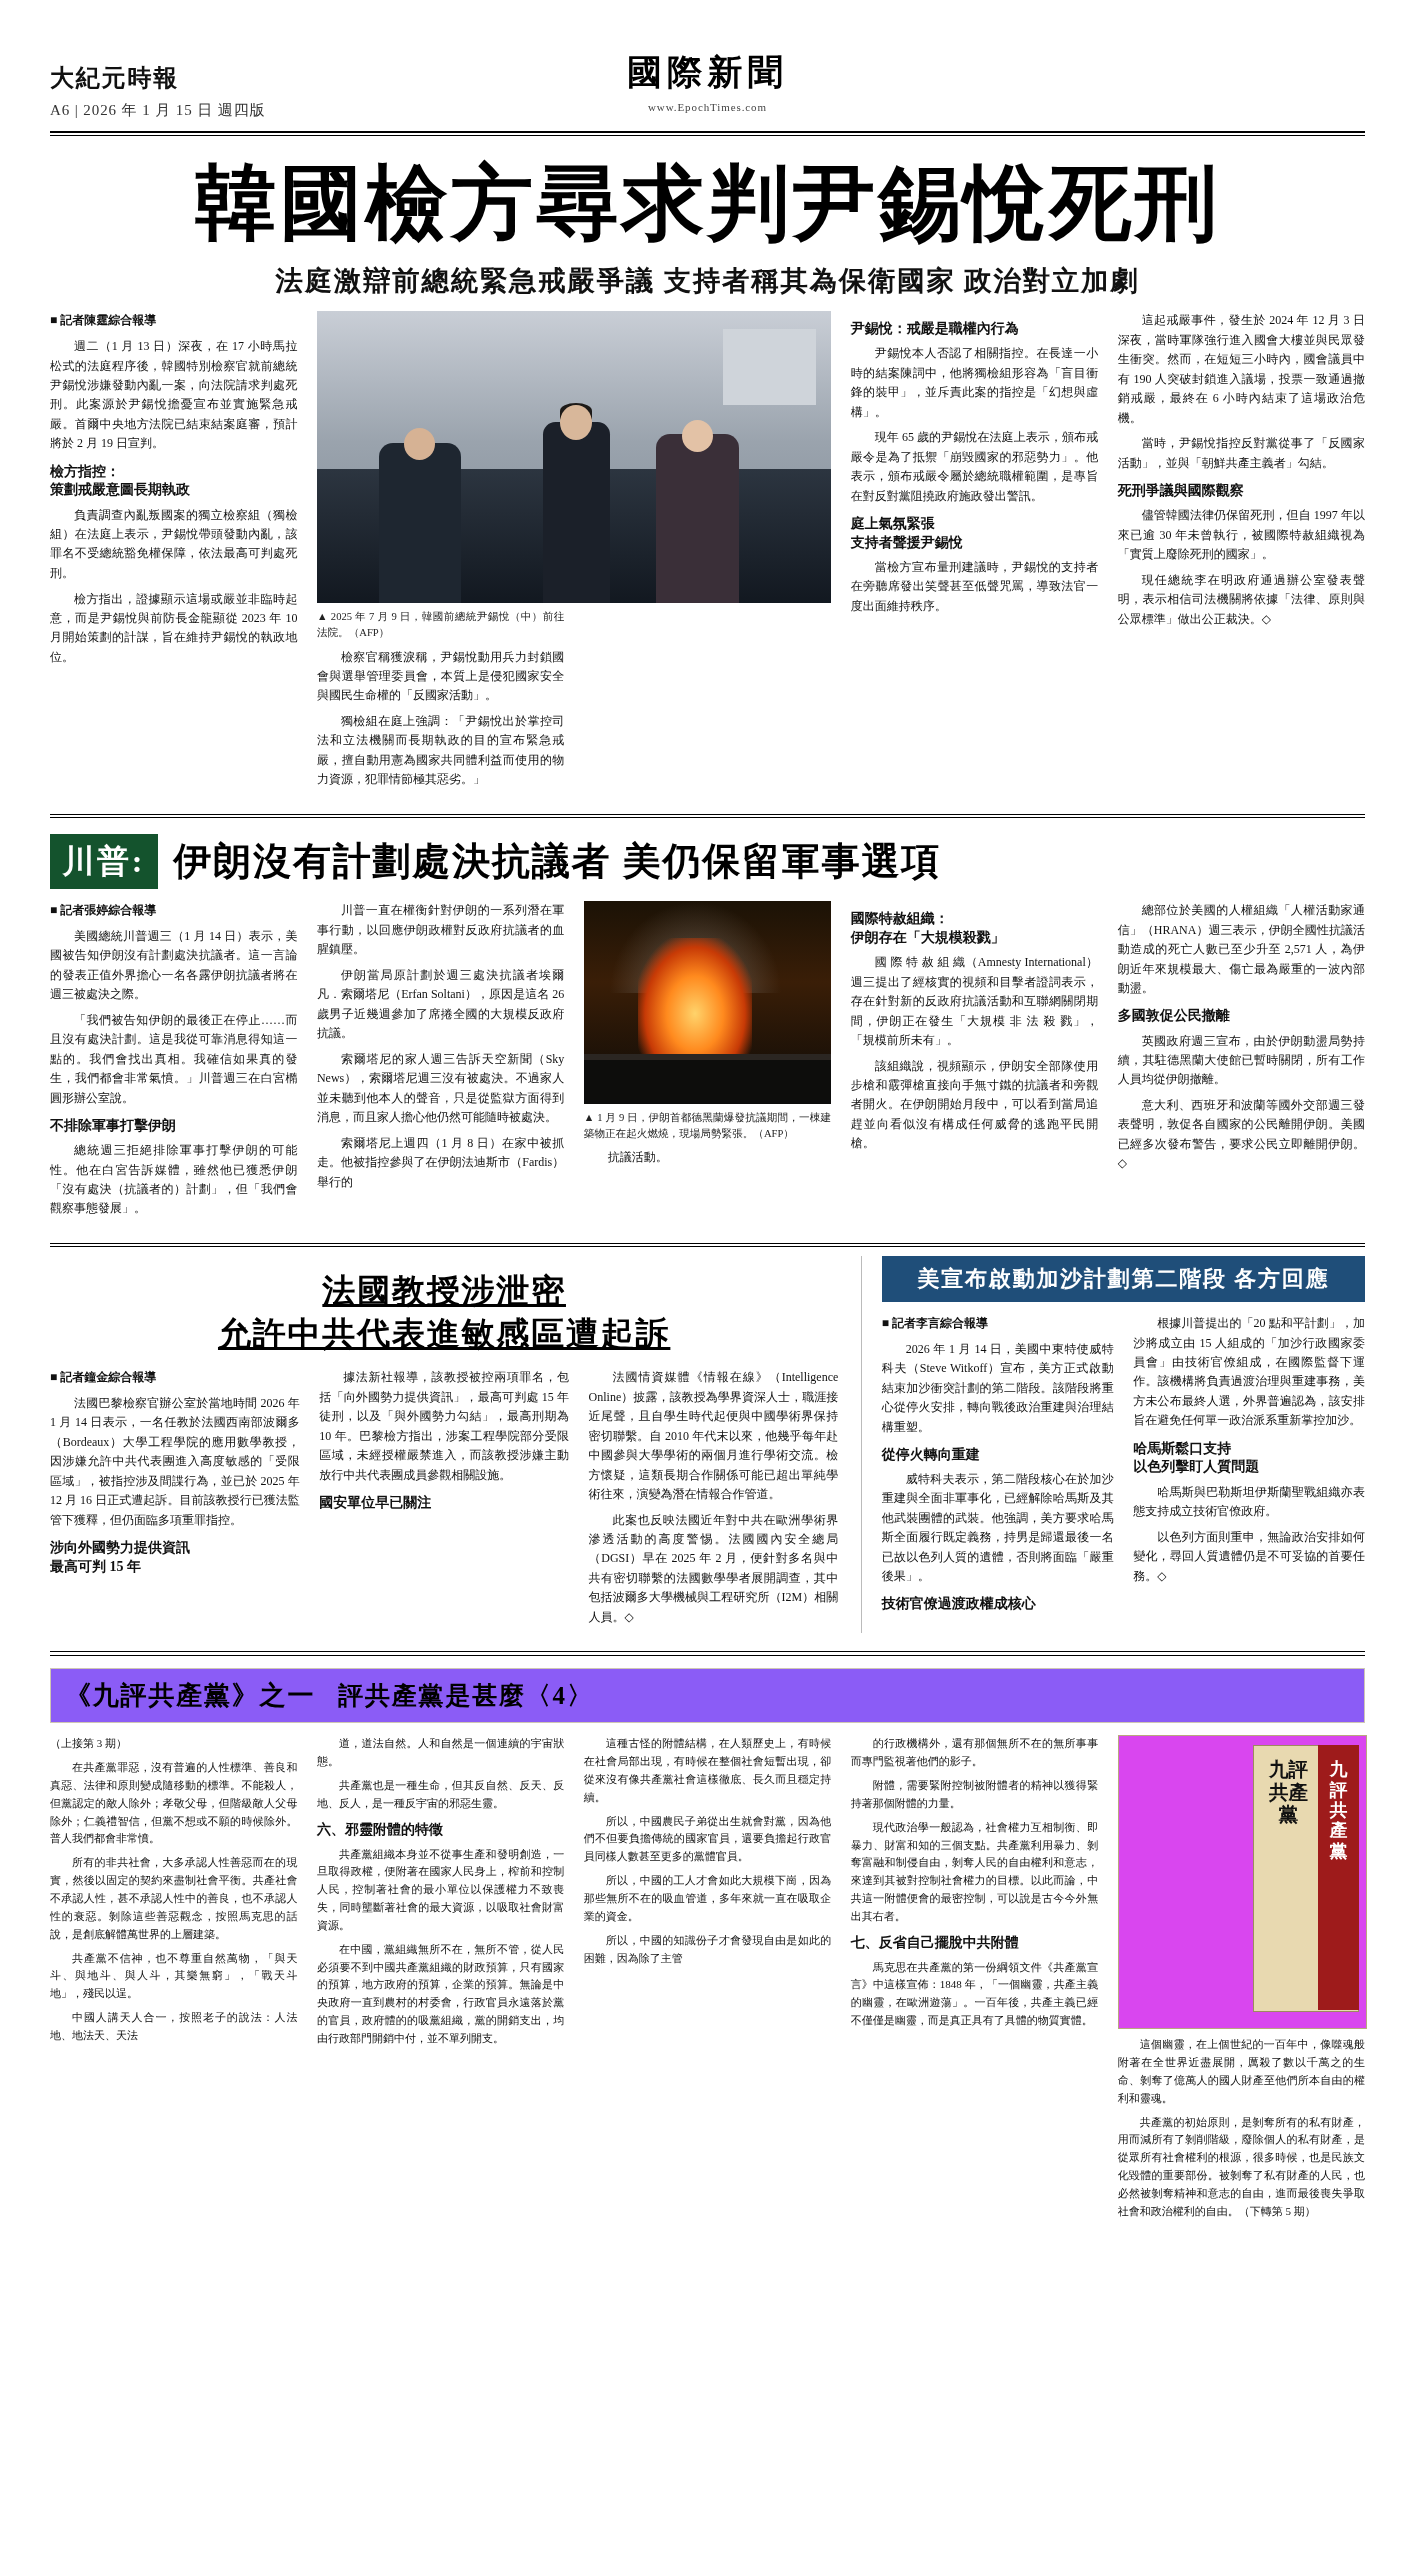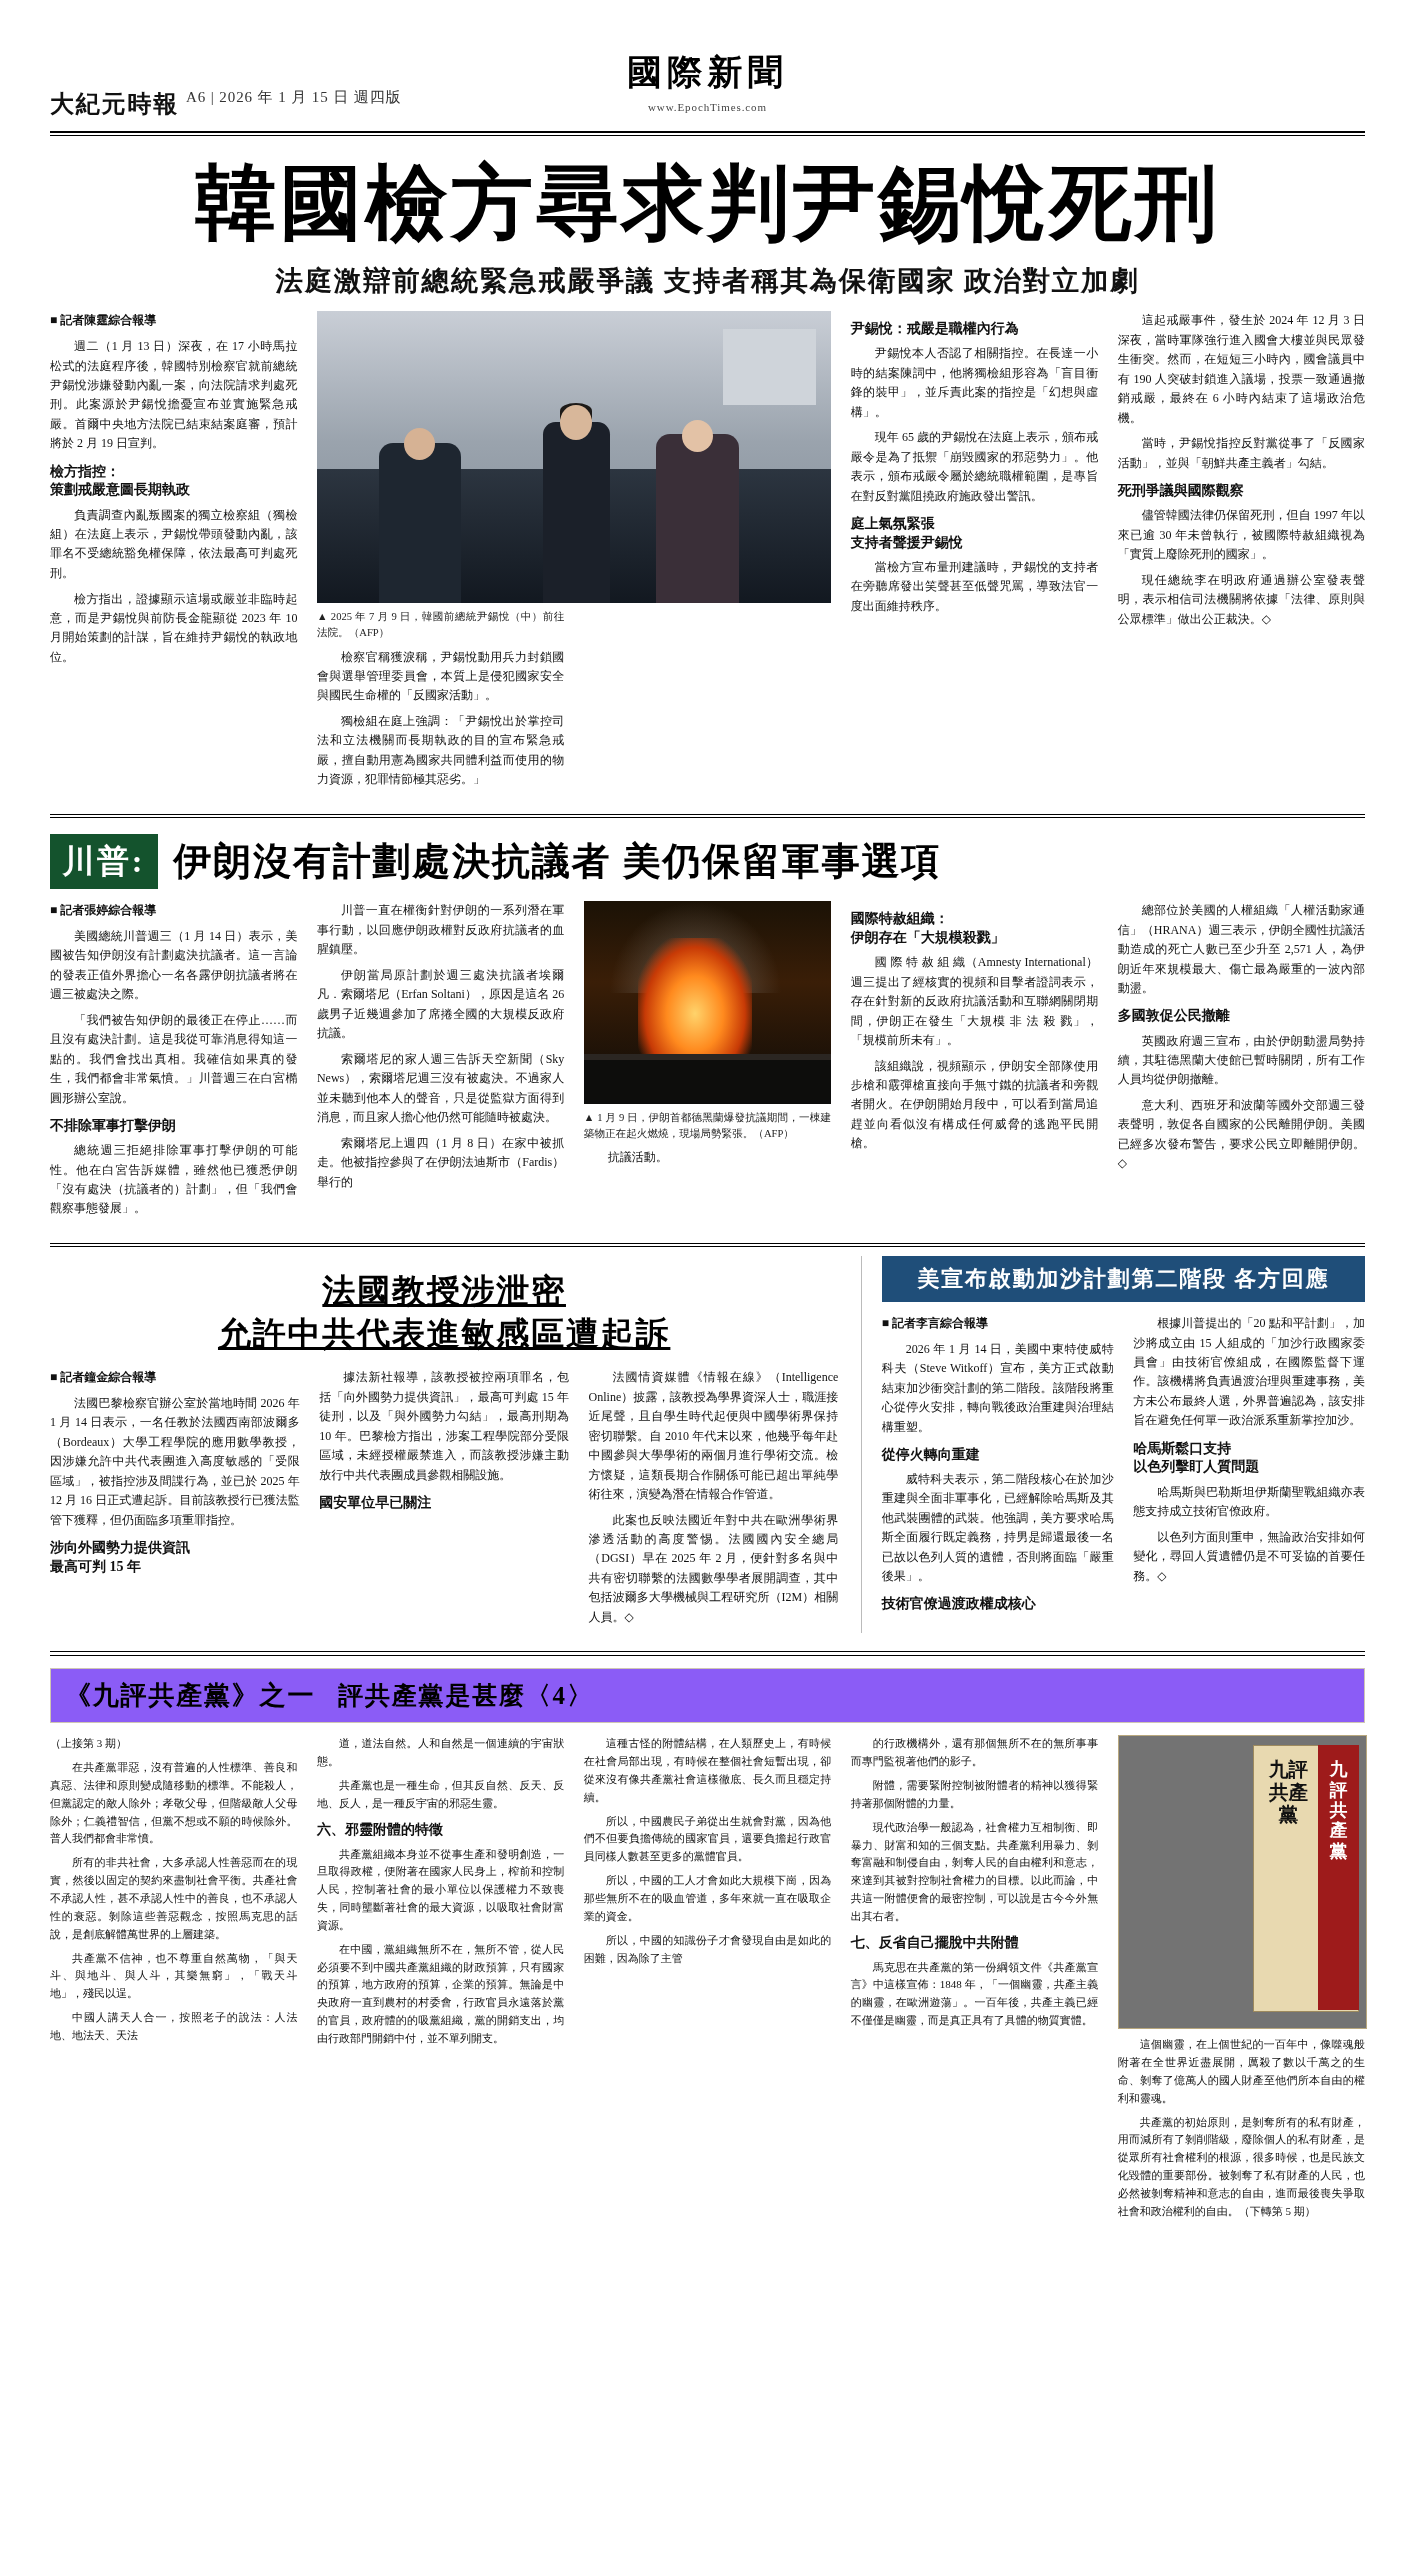--- a/index.html
+++ b/index.html
@@ -7,21 +7,21 @@
     width:1415px;
     background:#ffffff;
     font-family:"Liberation Serif","DejaVu Serif",serif;
     color:#000;
   }
   .page{width:1415px;min-height:2576px;padding:0;box-sizing:border-box;position:relative;background:#fff;}
   .inner{margin:0 50px;}
 
   
   .masthead{display:flex;align-items:flex-end;justify-content:space-between;padding-top:35px;position:relative;height:85px;}
-  .mast-left{display:flex;flex-direction:row;gap:7px;}
+  .mast-left{display:flex;flex-direction:column;gap:7px;}
   .mast-logo{font-family:"DejaVu Serif",serif;font-weight:bold;font-size:24px;letter-spacing:1.8px;color:#111;}
   .mast-meta{font-size:15px;color:#333;letter-spacing:0.9px;}
   .mast-center{position:absolute;left:0;right:0;text-align:center;bottom:7px;}
   .mast-title{font-size:35px;font-weight:bold;letter-spacing:5.3px;color:#000;}
   .mast-url{font-size:11px;color:#444;letter-spacing:0.9px;margin-top:5.3px;}
   .rule-thick{border-top:2.7px solid #000;margin-top:10.6px;}
   .rule-thin{border-top:0.9px solid #000;margin-top:2.7px;}
 
   
   .headline{
@@ -80,21 +80,21 @@
   .bluebar{
     background:#1f4e79;color:#fff;font-weight:bold;font-size:22px;letter-spacing:1.8px;
     padding:8px 12.4px;text-align:center;
   }
 
   
   .nine-head{display:flex;align-items:center;gap:23px;background:#8b5cf6;padding:8.8px 14px;border:0.9px solid #cfc6b4;}
   .nine-title{font-weight:bold;font-size:26px;letter-spacing:1.8px;}
   .nine-sub{font-weight:bold;font-size:25px;letter-spacing:1.8px;}
   .bookbox{
-    width:100%;height:292px;background:#737373;border:0.9px solid #b9a87e;position:relative;overflow:hidden;
+    width:100%;height:292px;background:#d946ef;border:0.9px solid #b9a87e;position:relative;overflow:hidden;
   }
   .book-cover{position:absolute;right:7px;top:8.8px;width:104px;height:265px;background:#e8d9b0;border:0.9px solid #9d8a5e;}
   .book-red{position:absolute;right:7px;top:8.8px;width:41px;height:265px;background:#9e1b1b;}
   .book-txt{position:absolute;right:51px;top:23px;width:53px;font-weight:bold;font-size:19.5px;line-height:1.15;color:#111;text-align:center;}
   .book-txt2{position:absolute;right:12.4px;top:23px;width:30px;font-weight:bold;font-size:17.7px;line-height:1.15;color:#fff;text-align:center;}
   .tiny{font-size:11px;}
   .hr-sec{border-top:1.8px solid #000;margin:17.7px 0 0 0;}
   .hr-sec-thin{border-top:0.9px solid #000;margin-top:2.7px;}
 </style>
 </head>

